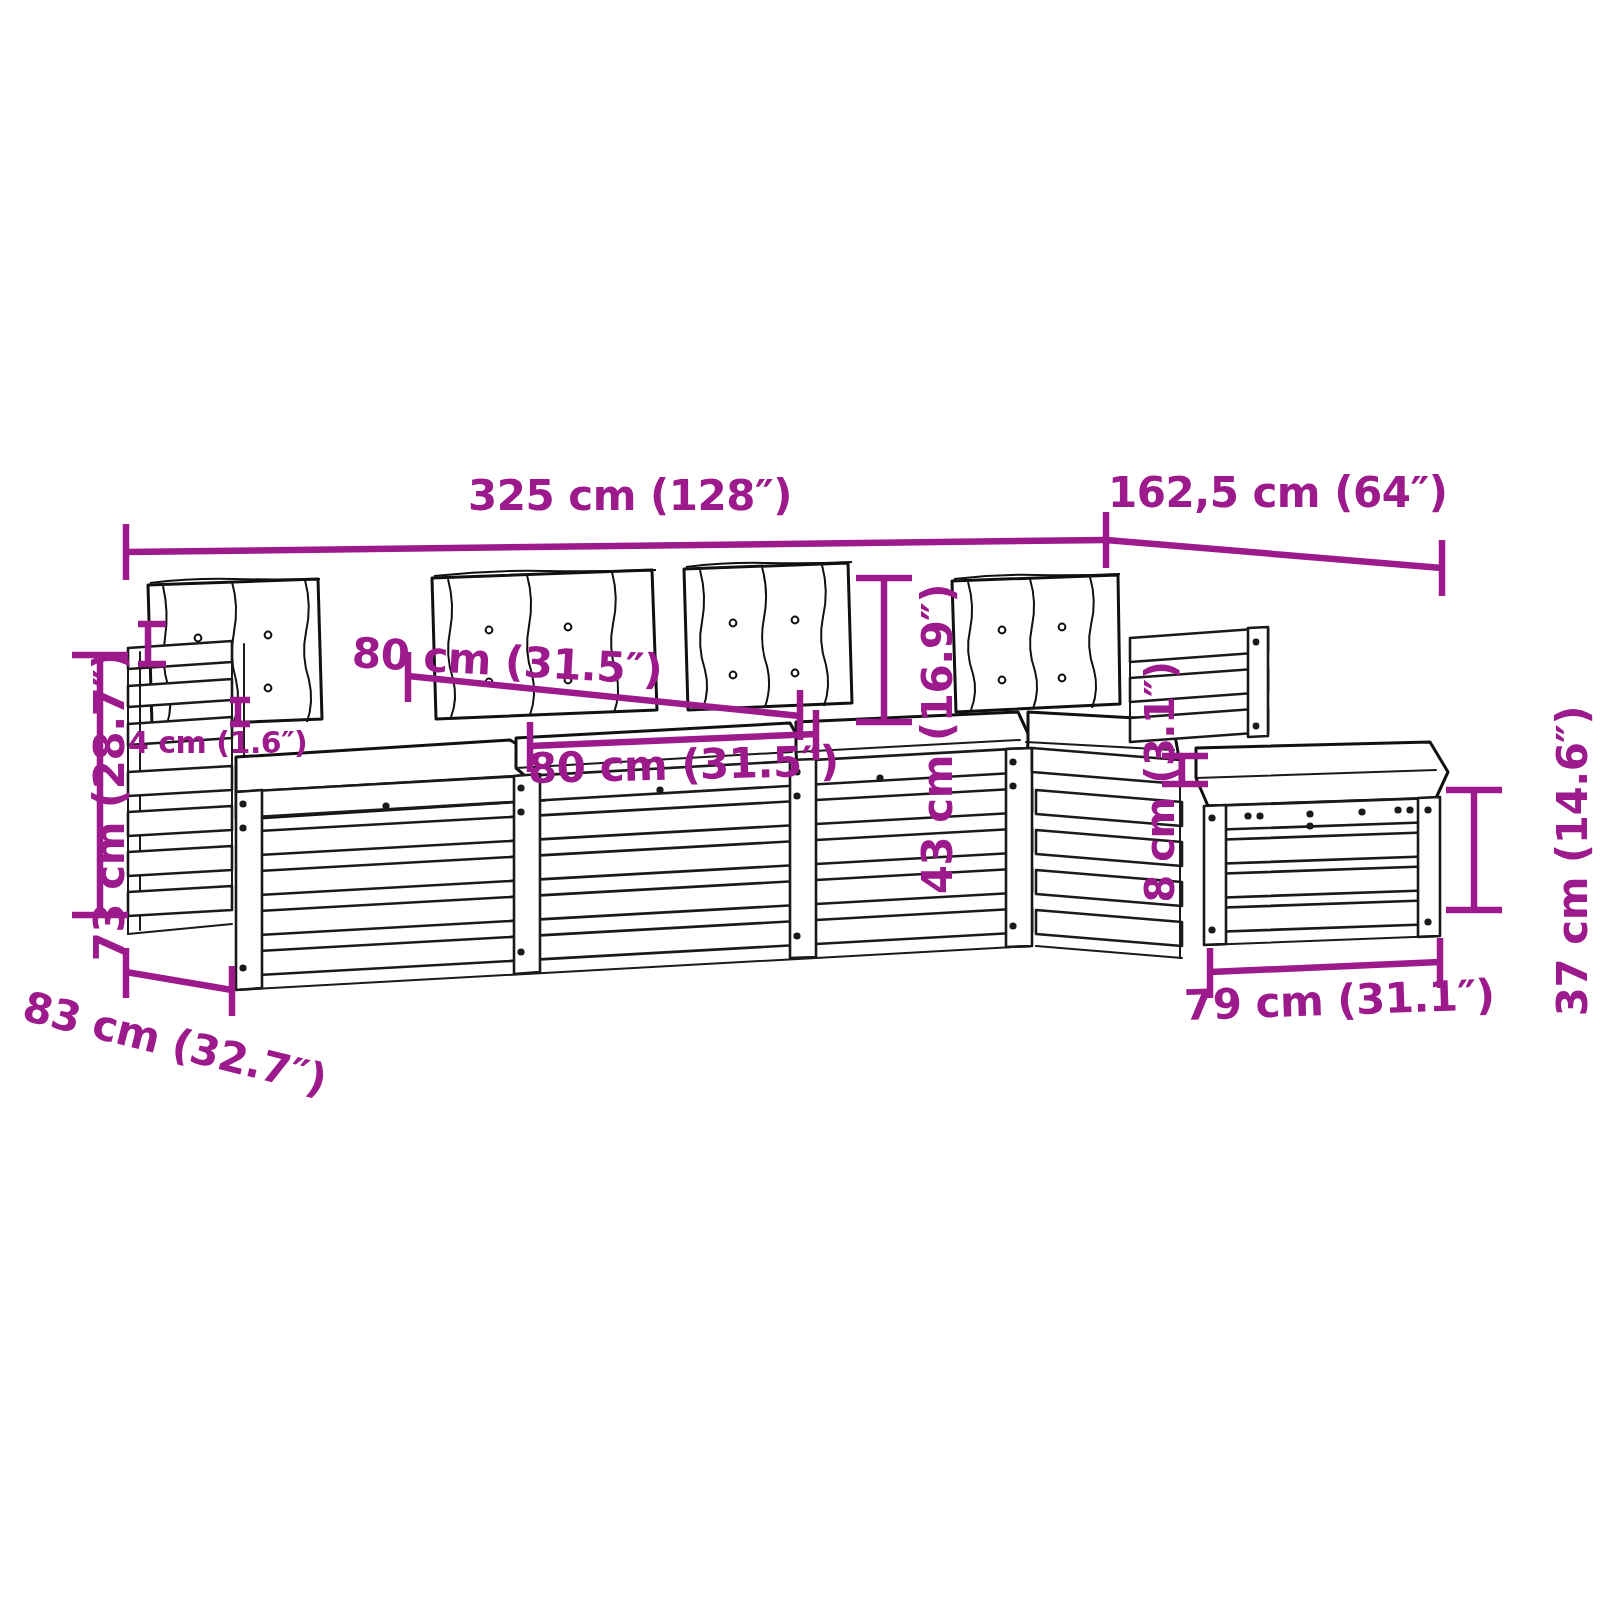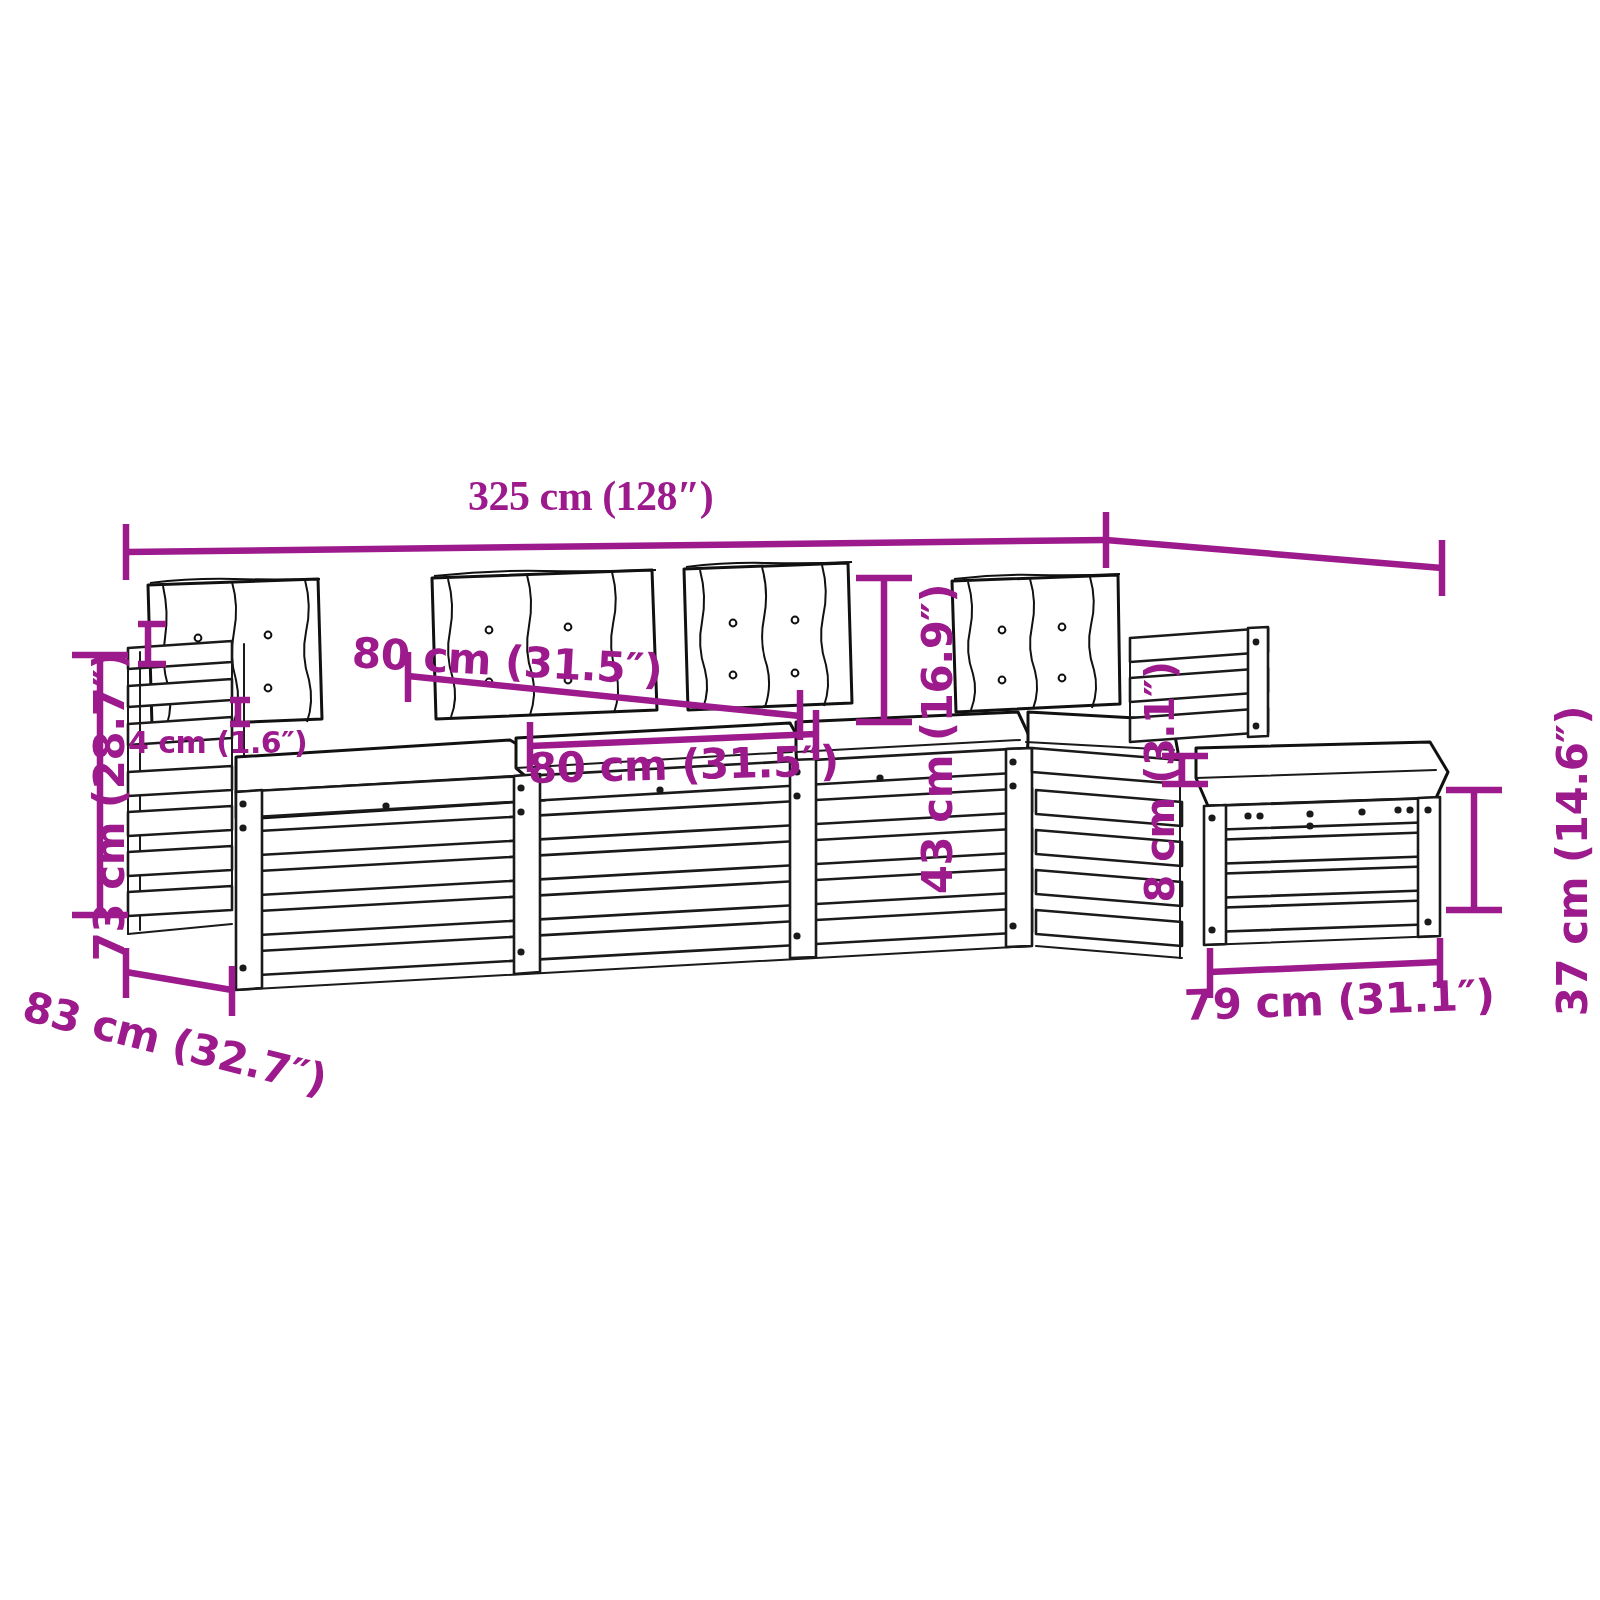--- a/index.html
+++ b/index.html
@@ -317,22 +317,23 @@
     </g>
 
     <g>
       <line class="dimline" x1="1474" y1="790" x2="1474" y2="910"></line>
       <line class="dimtick" x1="1446" y1="790" x2="1502" y2="790"></line>
       <line class="dimtick" x1="1446" y1="910" x2="1502" y2="910"></line>
     </g>
 
   </svg>
 
-  <div class="dimlabel" style="left:468px; top:475px; font-size:42px;font-family:Liberation Serif, serif;">325 cm (128″)</div>
-
+  <div class="dimlabel" style="left:468px; top:475px; font-size:42px;">325 cm (128″)</div>
+
+  <div class="dimlabel" style="left:1108px; top:472px; font-size:42px;">162,5 cm (64″)</div>
 
   <div class="dimlabel" style="left:-45px; top:785px; font-size:42px; transform:rotate(-90deg); transform-origin:center center;">73 cm (28.7″)</div>
 
 
   <div class="dimlabel" style="left:128px; top:728px; font-size:30px;">4 cm (1.6″)</div>
 
   <div class="dimlabel" style="left:352px; top:632px; font-size:42px; transform:rotate(3.2deg); transform-origin:left center;">80 cm (31.5″)</div>
 
   <div class="dimlabel" style="left:528px; top:748px; font-size:42px; transform:rotate(-1.4deg); transform-origin:left center;">80 cm (31.5″)</div>
 

